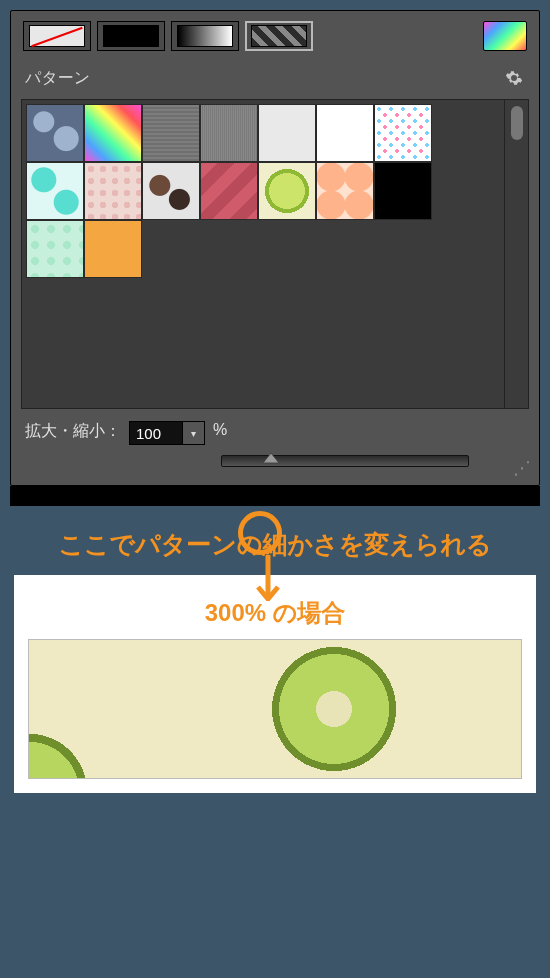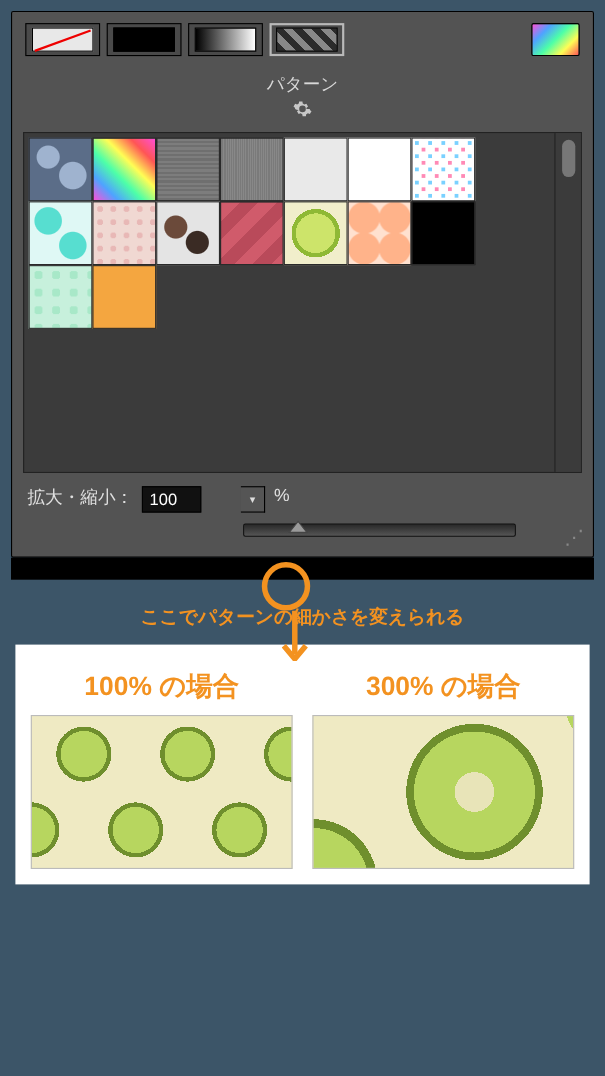--- a/index.html
+++ b/index.html
@@ -11,40 +11,40 @@
   .fill-btn.sel{border:2px solid #b9b9b9;}
   .sw-nofill{width:56px;height:22px;background:#e8e8e8;position:relative;border:1px solid #000;}
   .sw-nofill:after{content:"";position:absolute;left:0;right:0;top:50%;border-top:2px solid #e00;transform:rotate(-20deg);}
   .sw-solid{width:56px;height:22px;background:#000;border:1px solid #000;}
   .sw-grad{width:56px;height:22px;background:linear-gradient(90deg,#000,#fff);border:1px solid #000;}
   .sw-pat{width:56px;height:22px;border:1px solid #000;
           background:repeating-linear-gradient(45deg,#2b2b2b 0 6px,#888 6px 12px);}
   .spacer{flex:1;}
   .color-picker{width:44px;height:30px;border:1px solid #000;border-radius:2px;
           background:linear-gradient(135deg,#ff4fd8,#4fa3ff,#4dffa8,#fffd55,#ff5555);cursor:pointer;}
-  .sect-hdr{display:flex;align-items:center;padding:6px 14px;color:#d8d8d8;font-size:16px;flex-direction:column;}
+  .sect-hdr{display:flex;align-items:center;padding:6px 14px;color:#d8d8d8;font-size:16px;}
   .gear{width:22px;height:22px;display:flex;align-items:center;justify-content:center;color:#bbb;cursor:pointer;}
   .swatch-area{margin:4px 10px;border:1px solid #222;background:#3b3b3b;display:flex;height:310px;}
   .swatch-grid{flex:1;padding:4px;display:grid;grid-template-columns:repeat(7,58px);grid-auto-rows:58px;gap:0;align-content:start;}
   .swatch{width:58px;height:58px;border:1px solid #2a2a2a;cursor:pointer;}
   .scroll-track{width:24px;background:#3b3b3b;border-left:1px solid #222;position:relative;}
   .scroll-thumb{position:absolute;top:6px;left:6px;width:12px;height:34px;background:#777;border-radius:6px;}
   .scale-row{display:flex;align-items:flex-start;gap:8px;padding:8px 14px 0 14px;color:#e0e0e0;font-size:16px;}
-  .scale-input{display:flex;gap:36px;}
+  .scale-input{display:flex;}
   .scale-val{width:54px;height:24px;background:#111;color:#fff;padding:0 6px;line-height:24px;font-size:15px;border:1px solid #000;}
   .scale-drop{width:22px;height:24px;background:#555;border:1px solid #000;border-left:none;display:flex;align-items:center;justify-content:center;color:#ddd;cursor:pointer;font-size:10px;}
   .slider-row{position:relative;height:40px;padding:0 60px 10px 60px;}
   .slider-track{position:absolute;left:210px;right:70px;top:10px;height:12px;background:linear-gradient(#2a2a2a,#555);border:1px solid #111;border-radius:2px;}
   .slider-handle{position:absolute;top:4px;left:250px;width:20px;height:16px;}
   .slider-handle svg{display:block;}
   .resize-grip{position:absolute;right:8px;bottom:6px;color:#888;font-size:18px;transform:rotate(0deg);}
   .black-strip{height:20px;background:#000;}
   .circle{position:absolute;width:44px;height:44px;border:5px solid #f39220;border-radius:50%;left:238px;top:511px;pointer-events:none;}
   .arrow-down{position:absolute;left:256px;top:555px;pointer-events:none;}
-  .caption{color:#f39220;font-size:17px;font-weight:600;text-align:center;padding:22px 4px 14px 4px;}
+  .caption{color:#f39220;font-size:25px;font-weight:600;text-align:center;padding:22px 4px 14px 4px;}
   .examples{background:#fff;margin:0 14px 20px 14px;padding:22px 14px 14px 14px;display:flex;gap:18px;justify-content:space-around;}
   .ex-col{flex:1;text-align:center;}
   .ex-title{color:#f39220;font-size:24px;font-weight:600;margin-bottom:10px;}
   .ex-img{width:100%;height:140px;border:1px solid #bbb;}
   
   .p0{background:radial-gradient(circle at 30% 30%,#9fb3cf 0 10px,transparent 11px),radial-gradient(circle at 70% 60%,#9fb3cf 0 12px,transparent 13px),#5b6d88;}
   .p1{background:linear-gradient(45deg,#ff4fd8,#4fa3ff,#4dffa8,#fffd55,#ff5555,#ff4fd8);filter:blur(0.5px);}
   .p2{background:repeating-linear-gradient(0deg,#6f6f6f 0 2px,#7d7d7d 2px 4px);}
   .p3{background:repeating-linear-gradient(90deg,#888 0 1px,#7a7a7a 1px 2px);}
   .p4{background:#e9e9e9;}
@@ -158,20 +158,16 @@
   <svg class="arrow-down" width="24" height="46">
     <line x1="12" y1="0" x2="12" y2="40" stroke="#f39220" stroke-width="5"></line>
     <path d="M2 32 L12 44 L22 32" fill="none" stroke="#f39220" stroke-width="5"></path>
   </svg>
 </div>
 
 <div class="caption">ここでパターンの細かさを変えられる</div>
 
 <div class="examples">
   <div class="ex-col">
-    <div class="ex-title">100% の場合</div>
-    <div class="ex-img kiwi100"></div>
-  </div>
-  <div class="ex-col">
     <div class="ex-title">300% の場合</div>
     <div class="ex-img kiwi200"></div>
   </div>
 </div>
 
 </body></html>

